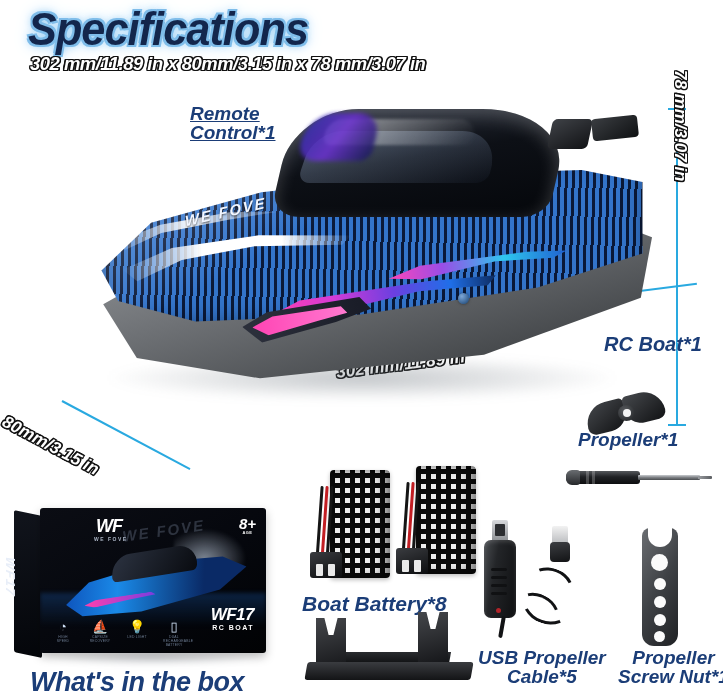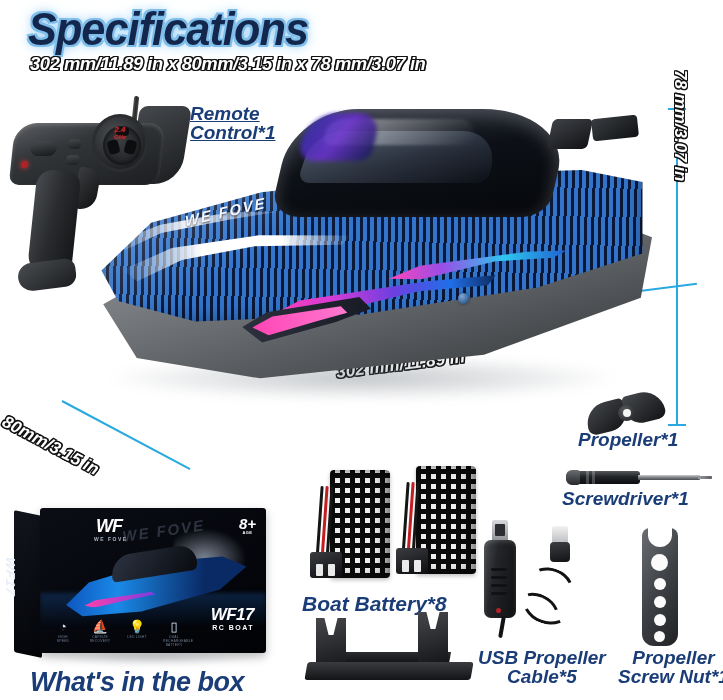--- a/index.html
+++ b/index.html
@@ -554,44 +554,20 @@
   <div class="mline mline-v"></div>
   <div class="mline mline-v-cap-t"></div>
   <div class="mline mline-v-cap-b"></div>
   <div class="mline mline-len"></div>
   <div class="mline mline-w"></div>
 
   <div class="dim dim-h">78 mm/3.07 in</div>
   <div class="dim dim-len">302 mm/11.89 in</div>
   <div class="dim dim-w">80mm/3.15 in</div>
 
-  <div class="remote">
-    <div class="rc-antenna"></div>
-    <div class="rc-back"></div>
-    <div class="rc-body">
-      <div class="rc-knob"></div>
-      <div class="rc-btn rc-b1"></div>
-      <div class="rc-btn rc-b2"></div>
-      <div class="rc-led"></div>
-    </div>
-    <div class="rc-wheel-hub">
-      <div class="rc-wheel-in">
-        <div class="rc-wheel-spoke rc-sp1"></div>
-        <div class="rc-wheel-spoke rc-sp2"></div>
-        <div class="rc-wheel-spoke rc-sp3"></div>
-      </div>
-    </div>
-    <div class="rc-24">
-      <em>2.4</em>
-      <span>GHz</span>
-    </div>
-    <div class="rc-trigger"></div>
-    <div class="rc-grip"></div>
-    <div class="rc-grip-foot"></div>
-  </div>
 
   <div class="cap cap-remote two">
     <div>Remote</div>
     <div>Control*1</div>
   </div>
 
   <div class="boat">
     <div class="boat-shadow"></div>
     <div class="hull-base"></div>
     <div class="rudder-c"></div>
@@ -607,38 +583,38 @@
     <div class="boat-port"></div>
     <div class="canopy">
       <div class="canopy-glass"></div>
       <div class="canopy-hi"></div>
     </div>
     <div class="canopy-blue"></div>
     <div class="rudder-a"></div>
     <div class="rudder-b"></div>
   </div>
 
+  <div class="cap cap-boat">RC Boat*1</div>
 
   <div class="propeller">
     <div class="prop-blade prop-b1"></div>
     <div class="prop-blade prop-b2"></div>
     <div class="prop-hub"></div>
     <div class="prop-hole"></div>
   </div>
   <div class="cap cap-prop">Propeller*1</div>
 
   <div class="screwdriver">
     <div class="sd-handle"></div>
     <div class="sd-cap"></div>
     <div class="sd-ring sd-r1"></div>
     <div class="sd-ring sd-r2"></div>
     <div class="sd-shaft"></div>
     <div class="sd-tip"></div>
   </div>
-  <div class="cap cap-screw">Screwdriver*1</div>
 
   <div class="battery batt1">
     <div class="batt-body"></div>
     <div class="batt-wires">
       <div class="batt-wire bw-k"></div>
       <div class="batt-wire bw-r"></div>
       <div class="batt-wire bw-k2"></div>
     </div>
     <div class="batt-conn">
       <div class="batt-pin bp1"></div>

